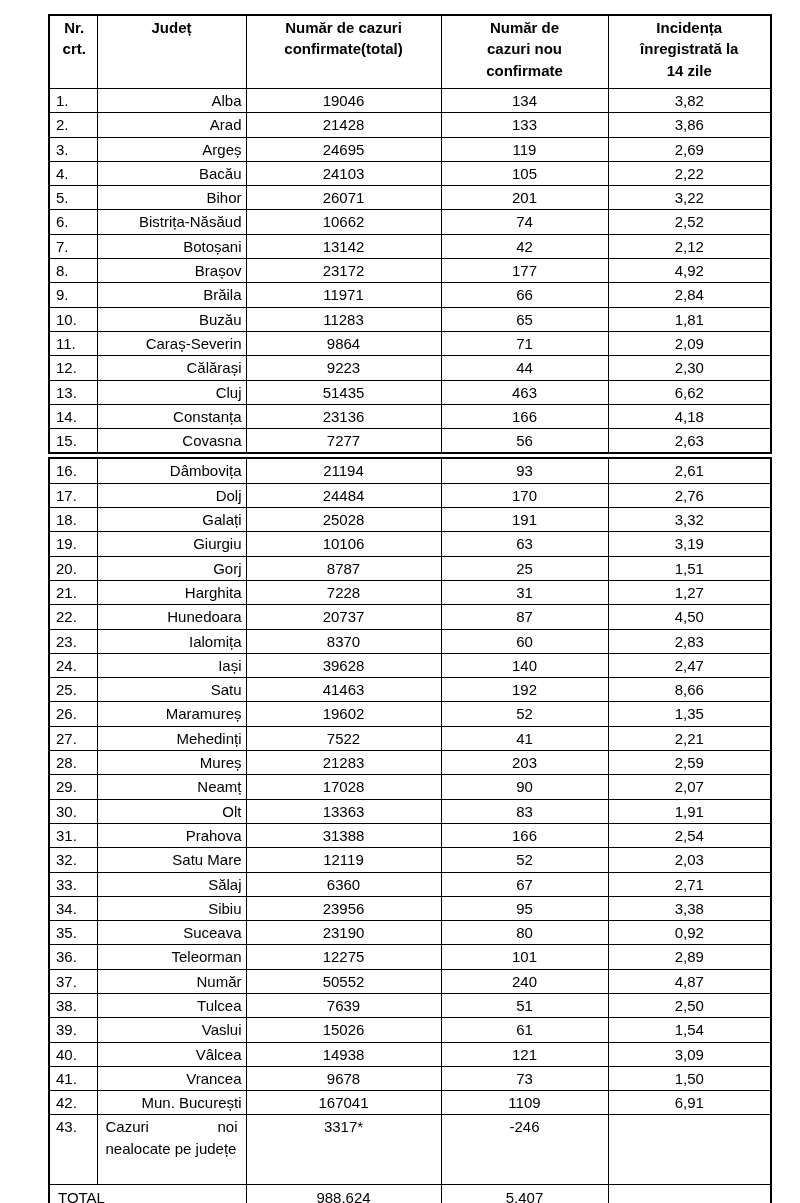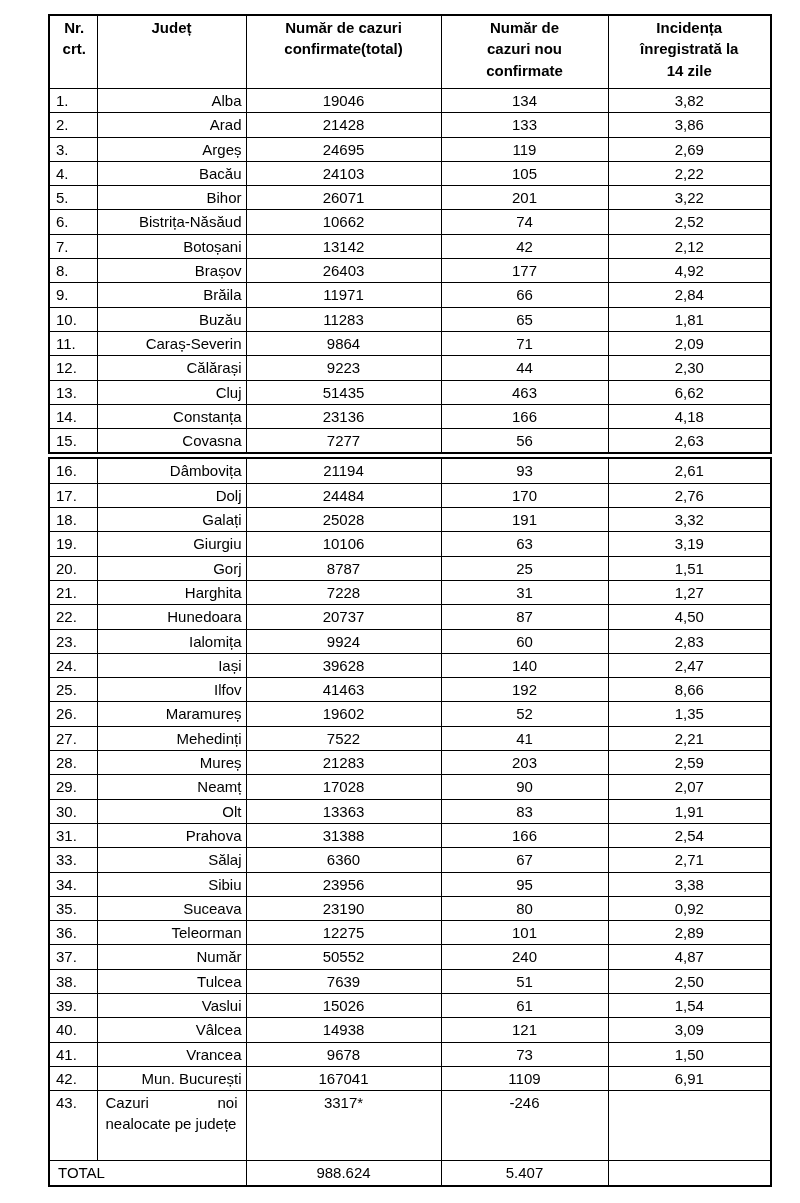--- a/index.html
+++ b/index.html
@@ -149,21 +149,21 @@
         <tr>
           <td class="col-nr">7.</td>
           <td class="col-judet">Botoșani</td>
           <td class="col-num">13142</td>
           <td class="col-num">42</td>
           <td class="col-num">2,12</td>
         </tr>
         <tr>
           <td class="col-nr">8.</td>
           <td class="col-judet">Brașov</td>
-          <td class="col-num">26403</td>
+          <td class="col-num">23172</td>
           <td class="col-num">177</td>
           <td class="col-num">4,92</td>
         </tr>
         <tr>
           <td class="col-nr">9.</td>
           <td class="col-judet">Brăila</td>
           <td class="col-num">11971</td>
           <td class="col-num">66</td>
           <td class="col-num">2,84</td>
         </tr>
@@ -266,34 +266,34 @@
         <tr>
           <td class="col-nr">22.</td>
           <td class="col-judet">Hunedoara</td>
           <td class="col-num">20737</td>
           <td class="col-num">87</td>
           <td class="col-num">4,50</td>
         </tr>
         <tr>
           <td class="col-nr">23.</td>
           <td class="col-judet">Ialomița</td>
-          <td class="col-num">9924</td>
+          <td class="col-num">8370</td>
           <td class="col-num">60</td>
           <td class="col-num">2,83</td>
         </tr>
         <tr>
           <td class="col-nr">24.</td>
           <td class="col-judet">Iași</td>
           <td class="col-num">39628</td>
           <td class="col-num">140</td>
           <td class="col-num">2,47</td>
         </tr>
         <tr>
           <td class="col-nr">25.</td>
-          <td class="col-judet">Ilfov</td>
+          <td class="col-judet">Satu</td>
           <td class="col-num">41463</td>
           <td class="col-num">192</td>
           <td class="col-num">8,66</td>
         </tr>
         <tr>
           <td class="col-nr">26.</td>
           <td class="col-judet">Maramureș</td>
           <td class="col-num">19602</td>
           <td class="col-num">52</td>
           <td class="col-num">1,35</td>
@@ -325,20 +325,27 @@
           <td class="col-num">13363</td>
           <td class="col-num">83</td>
           <td class="col-num">1,91</td>
         </tr>
         <tr>
           <td class="col-nr">31.</td>
           <td class="col-judet">Prahova</td>
           <td class="col-num">31388</td>
           <td class="col-num">166</td>
           <td class="col-num">2,54</td>
+        </tr>
+        <tr>
+          <td class="col-nr">32.</td>
+          <td class="col-judet">Satu Mare</td>
+          <td class="col-num">12119</td>
+          <td class="col-num">52</td>
+          <td class="col-num">2,03</td>
         </tr>
         <tr>
           <td class="col-nr">33.</td>
           <td class="col-judet">Sălaj</td>
           <td class="col-num">6360</td>
           <td class="col-num">67</td>
           <td class="col-num">2,71</td>
         </tr>
         <tr>
           <td class="col-nr">34.</td>

